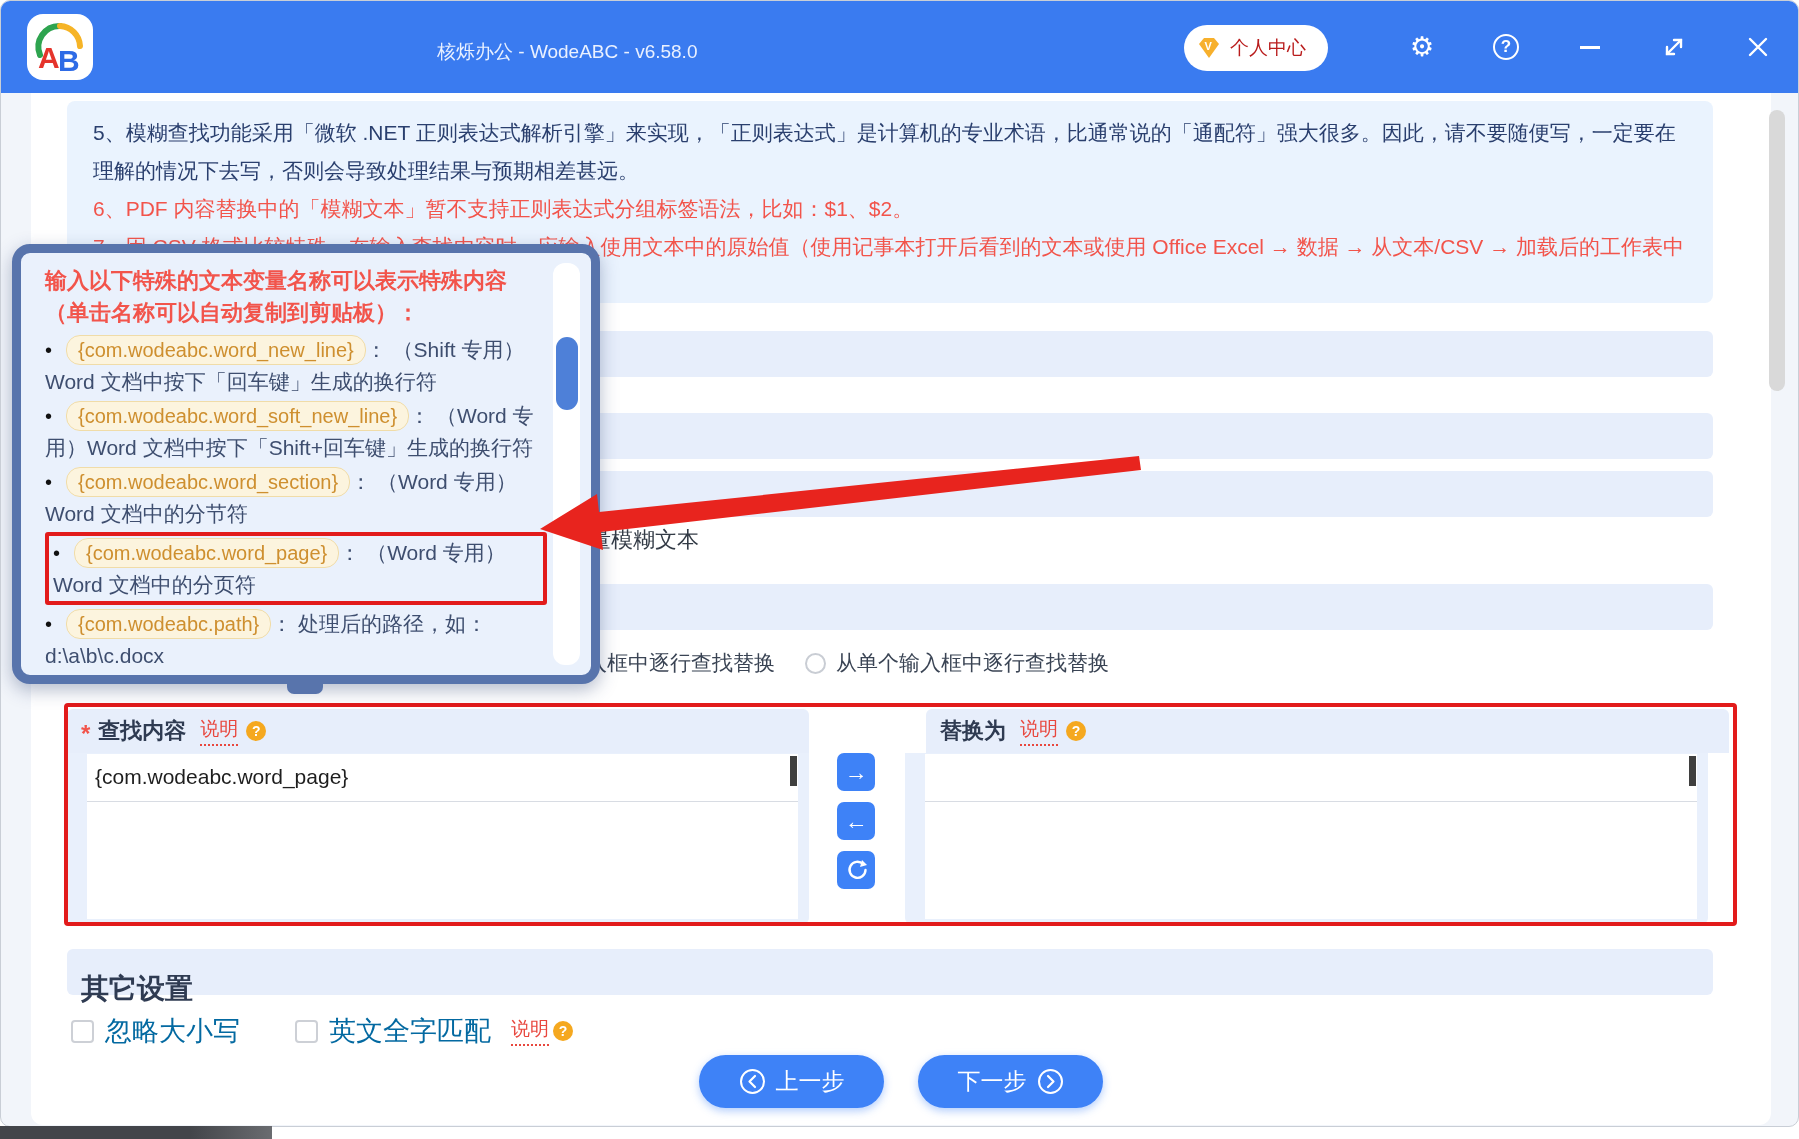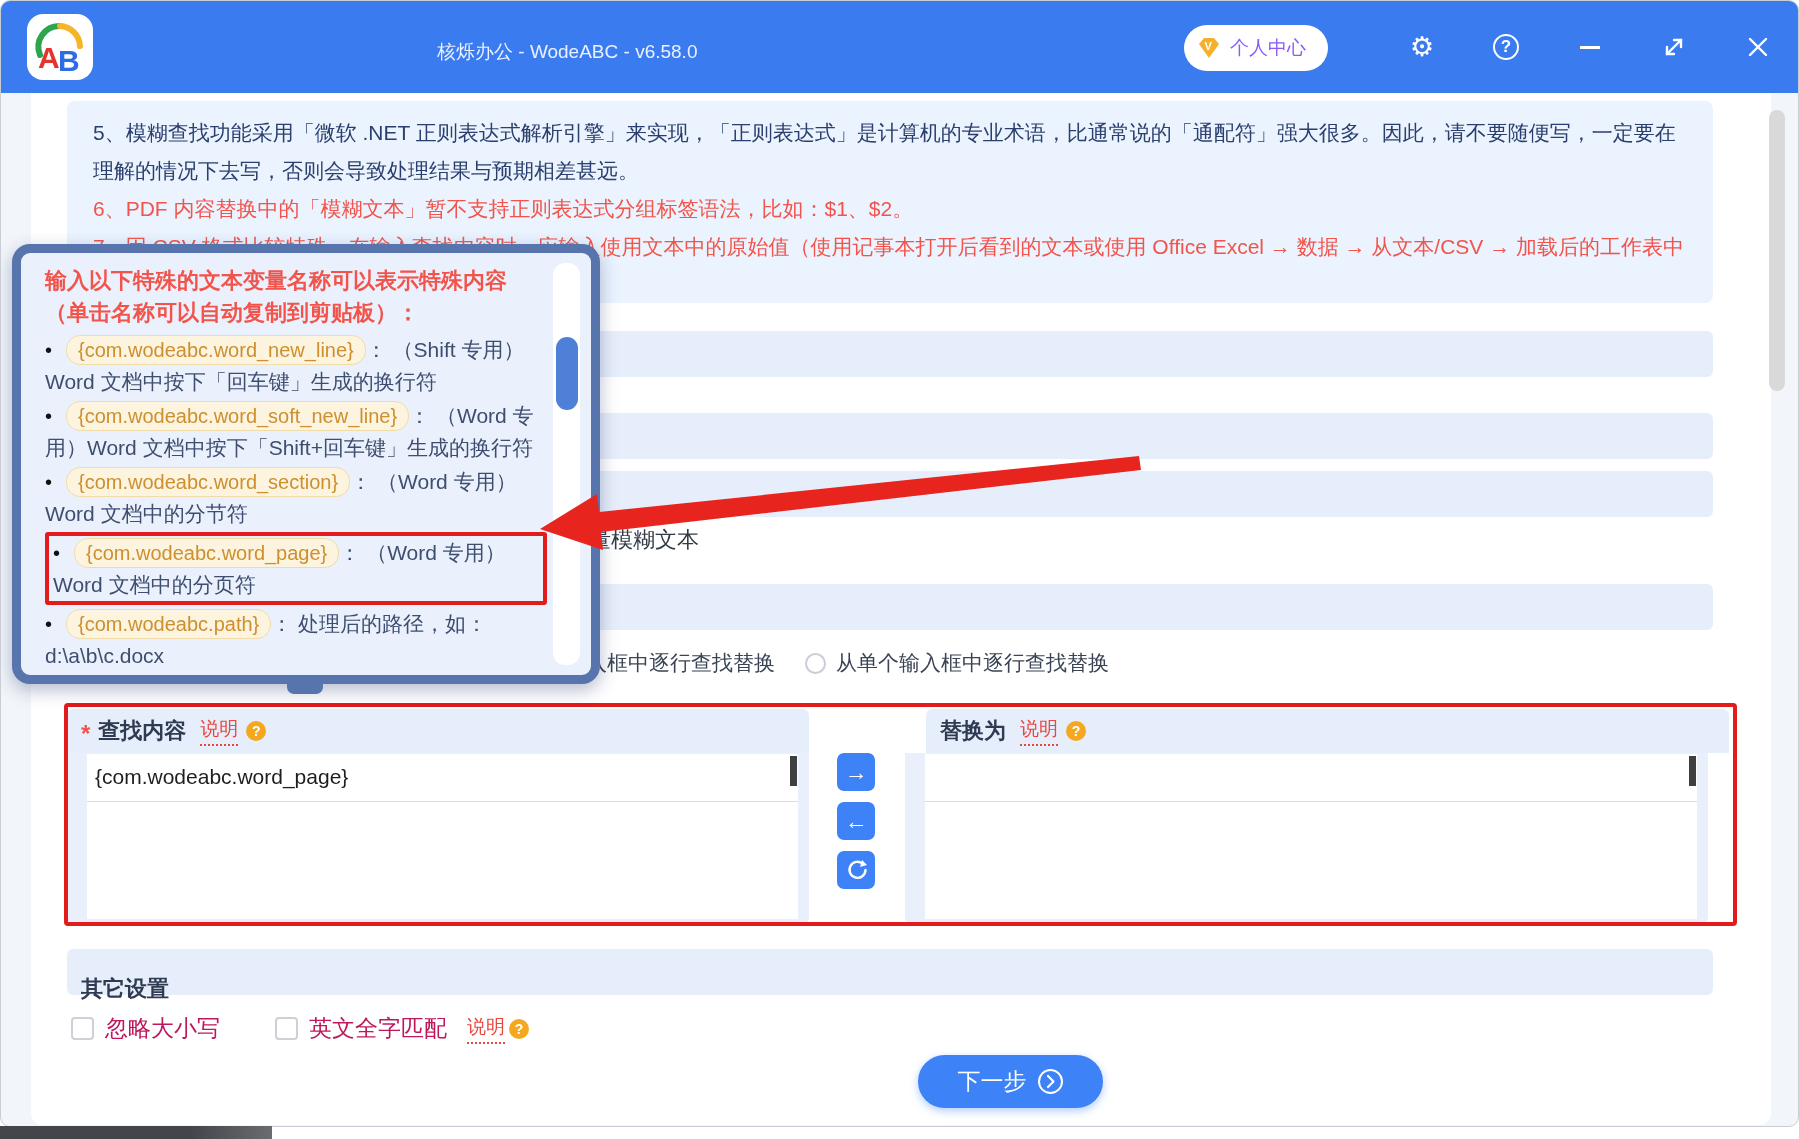--- a/index.html
+++ b/index.html
@@ -11,21 +11,21 @@
     background:linear-gradient(90deg,#43454a 70%,#6a6c70); }
 
   
   .titlebar { position:absolute; left:0; top:0; width:100%; height:92px; background:#3a7bf0; }
   .logo { position:absolute; left:26px; top:13px; width:66px; height:66px;
     background:#fff; border-radius:16px; }
   .app-title { position:absolute; left:110px; top:24px; color:#fff; font-size:34px; font-weight:bold; letter-spacing:1px; }
   .app-sub { position:absolute; left:436px; top:38px; color:#eaf1ff; font-size:19px; }
   .pill { position:absolute; left:1183px; top:24px; height:46px; border-radius:23px;
     background:#fff; display:flex; align-items:center; padding:0 22px 0 12px; gap:8px; cursor:pointer; }
-  .pill span.txt { font-size:19px; color:#8b5cf6; }
+  .pill span.txt { font-size:19px; color:#b91c1c; }
   .tb-icon { position:absolute; top:28px; width:36px; height:36px; display:flex;
     align-items:center; justify-content:center; color:#fff; cursor:pointer; }
   .gear { left:1403px; font-size:27px; }
   .help { left:1487px; }
   .help .qcircle { width:26px; height:26px; border:2px solid #fff; border-radius:50%;
     display:flex; align-items:center; justify-content:center; font-size:17px; font-weight:bold; color:#fff; }
   .minb { left:1571px; } .maxb { left:1655px; } .closeb { left:1739px; }
   .min-bar { width:20px; height:3px; background:#fff; }
 
   
@@ -75,26 +75,26 @@
   .ta .corner-dash { position:absolute; right:1px; top:2px; width:7px; height:30px; background:#3f3f3f; }
 
   .mid-btn { position:absolute; left:836px; width:38px; height:38px; background:#3e82f7;
     border-radius:7px; color:#fff; display:flex; align-items:center; justify-content:center;
     font-size:23px; cursor:pointer; z-index:7; }
   .m1{top:752px;} .m2{top:801px;} .m3{top:850px;}
 
   .other-band { position:absolute; left:66px; top:948px; width:1646px; height:46px;
     background:#e7eefb; border-radius:6px; display:flex; align-items:center;
     padding:0 14px; z-index:2; }
-  .other-band .sec-title { font-size:22px;margin-top:33px; }
+  .other-band .sec-title { font-size:28px;margin-top:33px; }
 
   .cb-row { position:absolute; left:70px; top:1012px; display:flex; align-items:center; z-index:2; }
   .checkbox { width:23px; height:23px; border:2px solid #cdd0d6; border-radius:4px;
     background:#fff; cursor:pointer; }
-  .cb-lbl { font-size:23px; color:#be185d; margin:0 0 0 11px; }
+  .cb-lbl { font-size:27px; color:#0369a1; margin:0 0 0 11px; }
   .cb-gap { width:55px; }
 
   .foot-btn { position:absolute; top:1054px; width:185px; height:53px; border-radius:27px;
     background:#3e82f7; color:#fff; display:flex; align-items:center; justify-content:center;
     gap:10px; font-size:23px; cursor:pointer; z-index:2; box-shadow:0 3px 8px rgba(62,130,247,.4); }
   .prev { left:698px; } .next { left:917px; }
 
   
   .tooltip { position:absolute; left:11px; top:243px; width:588px; height:440px;
     background:#eaf1fc; border:9px solid #5874ac; border-radius:18px; z-index:20;
@@ -198,20 +198,27 @@
     <span class="cb-lbl">忽略大小写</span>
     <span class="cb-gap"></span>
     <span class="checkbox"></span>
     <span class="cb-lbl">英文全字匹配</span>
     <span style="width:14px"></span>
     <span class="help-link">说明</span>
     <span style="width:4px"></span>
     <span class="qbadge">?</span>
   </div>
 
+  <div class="foot-btn prev">
+    <svg width="27" height="27" viewBox="0 0 27 27">
+      <circle cx="13.5" cy="13.5" r="11.5" stroke="#fff" stroke-width="2" fill="none"></circle>
+      <path d="M16 8 L10.5 13.5 L16 19" stroke="#fff" stroke-width="2.2" fill="none" stroke-linecap="round" stroke-linejoin="round"></path>
+    </svg>
+    <span>上一步</span>
+  </div>
   <div class="foot-btn next">
     <span>下一步</span>
     <svg width="27" height="27" viewBox="0 0 27 27">
       <circle cx="13.5" cy="13.5" r="11.5" stroke="#fff" stroke-width="2" fill="none"></circle>
       <path d="M11 8 L16.5 13.5 L11 19" stroke="#fff" stroke-width="2.2" fill="none" stroke-linecap="round" stroke-linejoin="round"></path>
     </svg>
   </div>
 
   <div class="tooltip">
     <div class="tip-inner">

